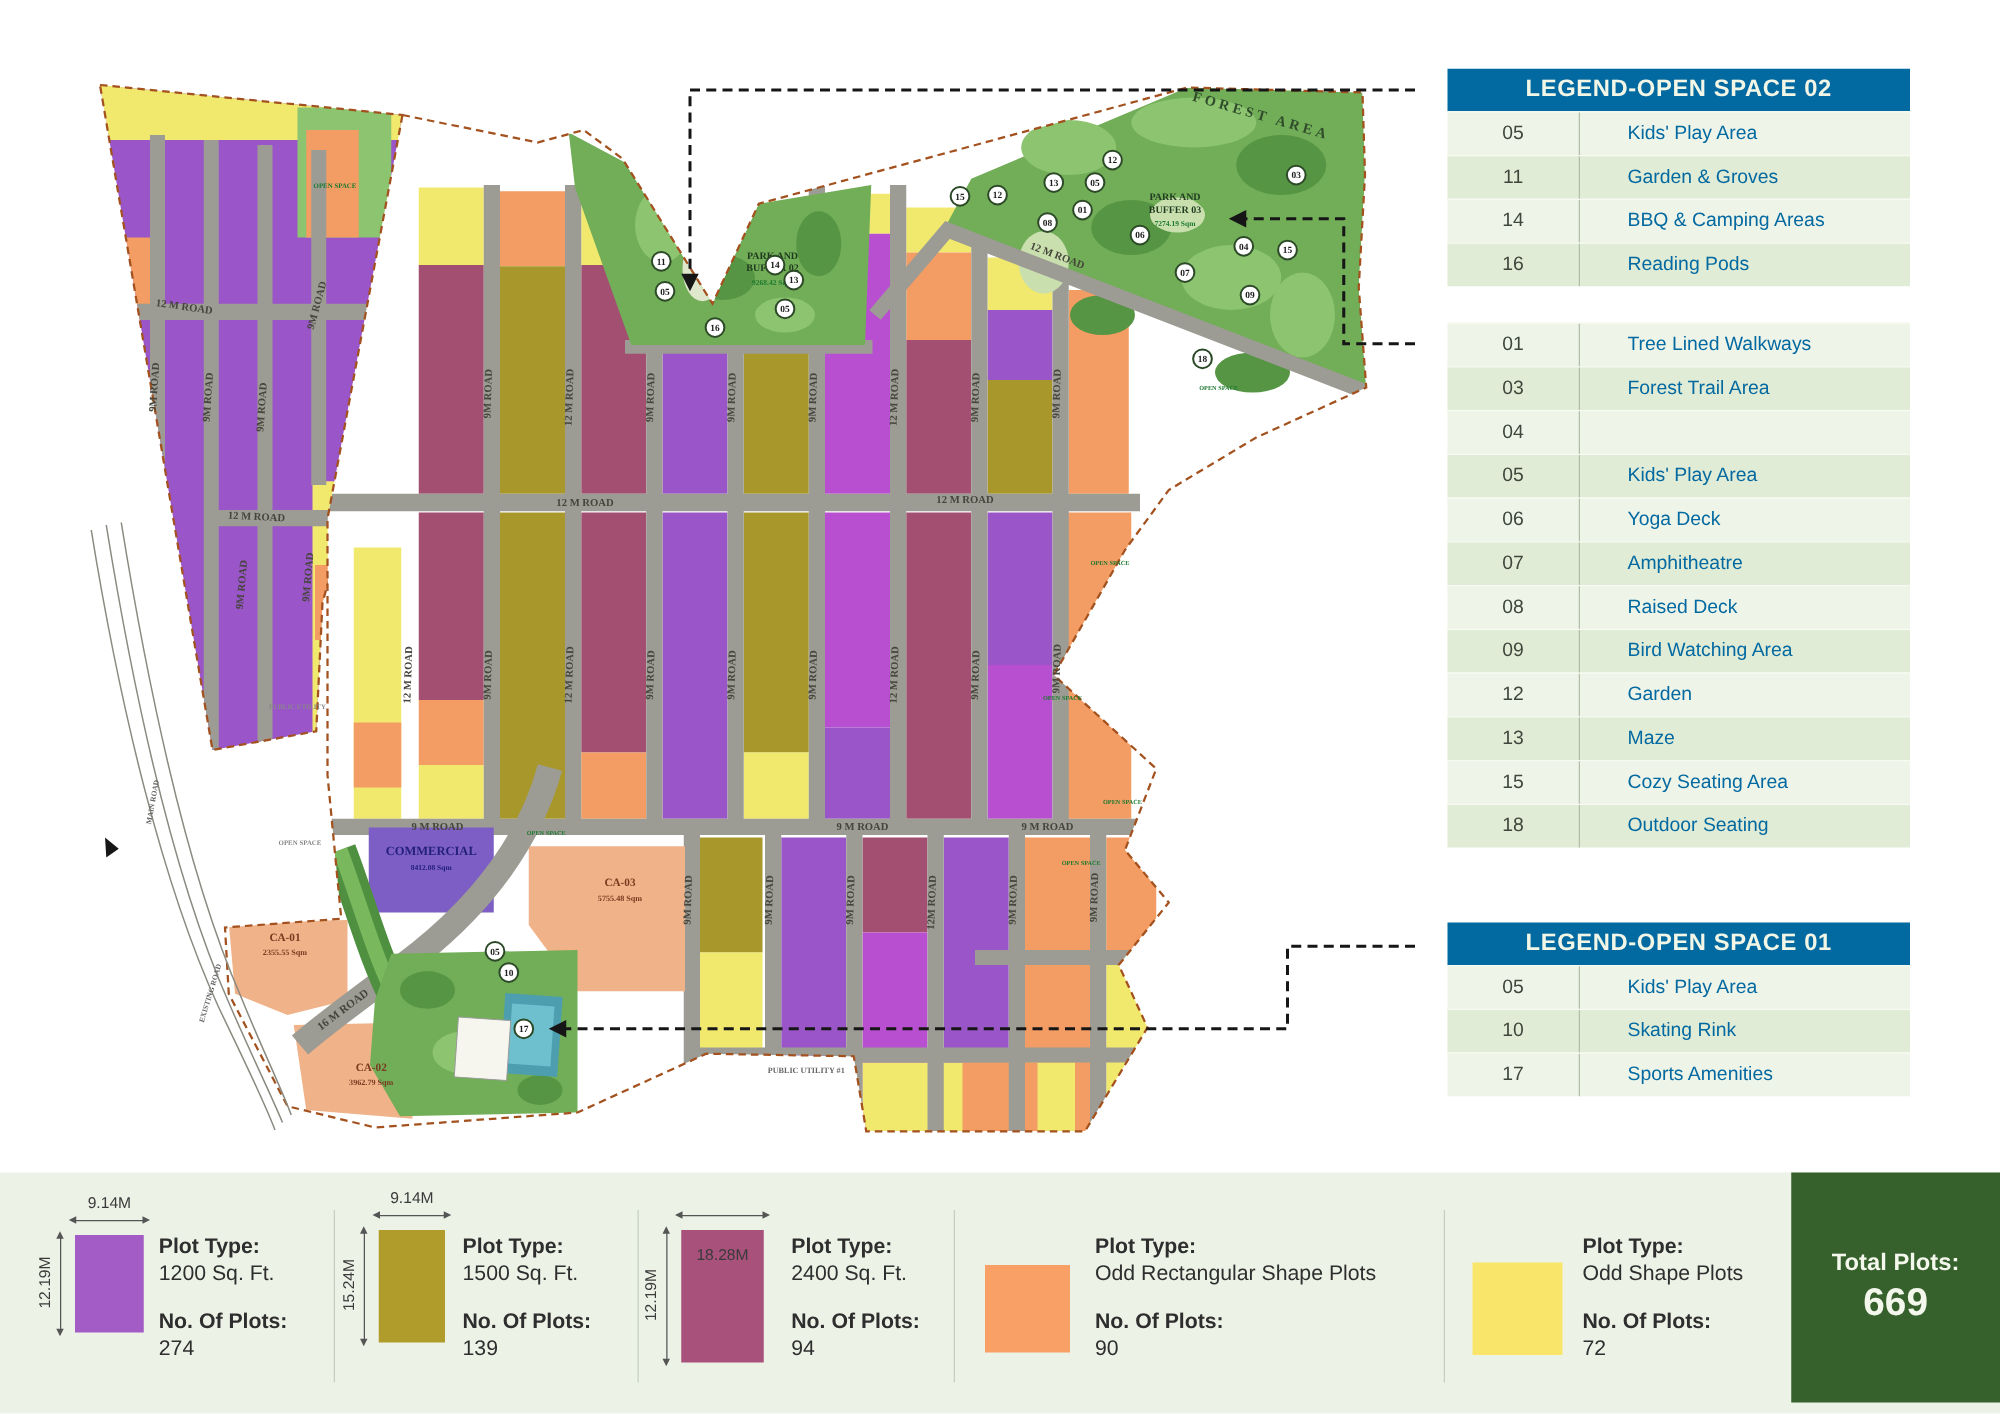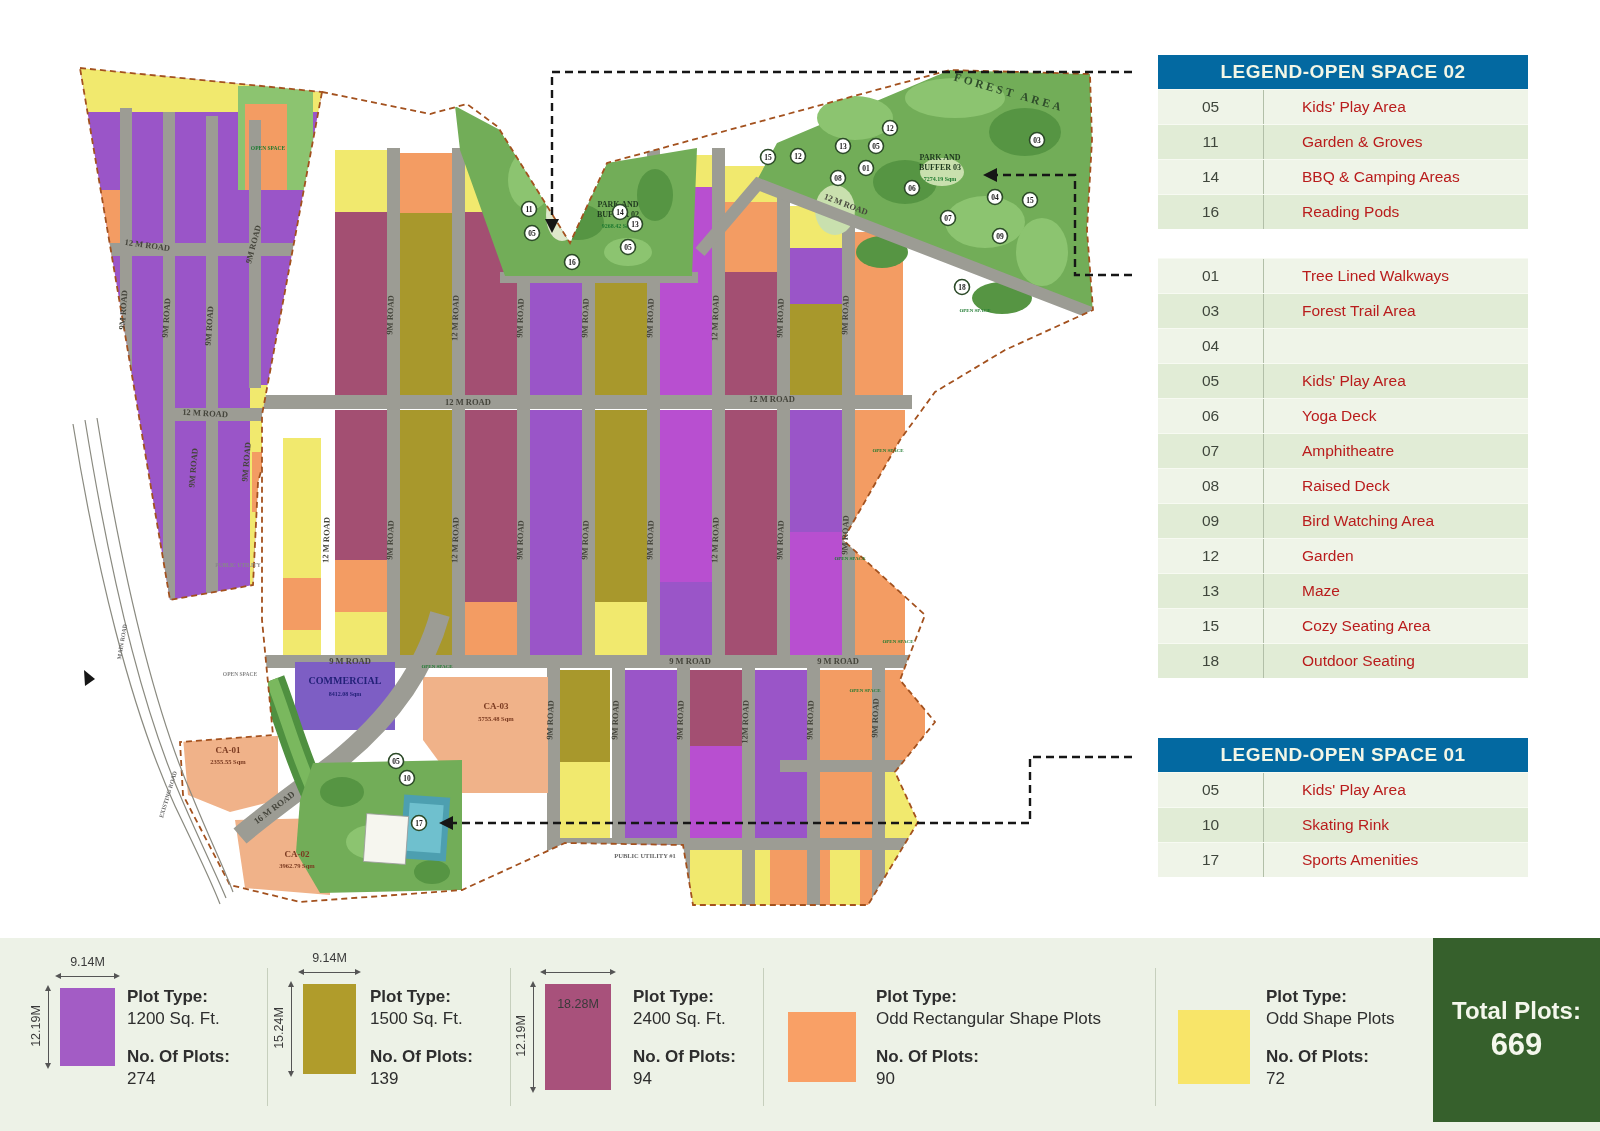--- a/index.html
+++ b/index.html
@@ -9,36 +9,36 @@
   
   .legend-box{position:absolute;left:1158px;width:370px;}
   .legend-header{height:34px;background:#0369a1;color:#f2f6e6;display:flex;align-items:center;
     justify-content:center;font-weight:bold;font-size:19px;letter-spacing:.5px;}
   .legend-row{height:34px;display:flex;align-items:stretch;border-top:1px solid #f7faf2;}
   .legend-row.alt0{background:#eff4e8;}
   .legend-row.alt1{background:#e1ecd6;}
   .legend-num{width:105px;display:flex;align-items:center;justify-content:center;
     font-size:15.5px;color:#3f463c;}
   .legend-div{width:1px;background:#b2bfa8;}
-  .legend-label{flex:1;display:flex;align-items:center;padding-left:38px;font-size:15.5px;color:#b91c1c;}
+  .legend-label{flex:1;display:flex;align-items:center;padding-left:38px;font-size:15.5px;color:#0369a1;}
   
   #bottom-panel{position:absolute;left:0;top:938px;width:1600px;height:193px;background:#edf2e7;}
   .swatch{position:absolute;}
   .sep{position:absolute;width:1px;background:#c6cfbd;top:968px;height:138px;}
   .ptext{position:absolute;font-size:17px;color:#2e2e2e;line-height:22px;white-space:nowrap;}
   .dim-label{position:absolute;font-size:12.5px;color:#3a3a3a;white-space:nowrap;}
   .dim-h{position:absolute;height:0;border-top:1.2px solid #555;}
   .dim-h::before{content:"";position:absolute;left:-6px;top:-4px;border:3.5px solid transparent;border-right:6px solid #555;}
   .dim-h::after{content:"";position:absolute;right:-6px;top:-4px;border:3.5px solid transparent;border-left:6px solid #555;}
   .dim-v{position:absolute;width:0;border-left:1.2px solid #555;}
   .dim-v::before{content:"";position:absolute;top:-6px;left:-4px;border:3.5px solid transparent;border-bottom:6px solid #555;}
   .dim-v::after{content:"";position:absolute;bottom:-6px;left:-4px;border:3.5px solid transparent;border-top:6px solid #555;}
   #total-box{position:absolute;left:1433px;top:938px;width:167px;height:184px;background:#36602c;
     display:flex;flex-direction:column;align-items:center;justify-content:center;color:#f4f7ec;}
-  #total-box .tlabel{font-size:24px;font-weight:bold;}
+  #total-box .tlabel{font-size:19px;font-weight:bold;}
   #total-box .tvalue{font-size:31px;font-weight:bold;margin-top:2px;}
 </style>
 </head>
 <body>
 
 <div id="page">
   <svg id="map-svg" width="1135" height="910" viewBox="0 0 1135 910">
       <defs>
         <clipPath id="clip-lb">
           <polygon points="80,68 322,92 300,335 258,482 253,585 170,600"></polygon>

